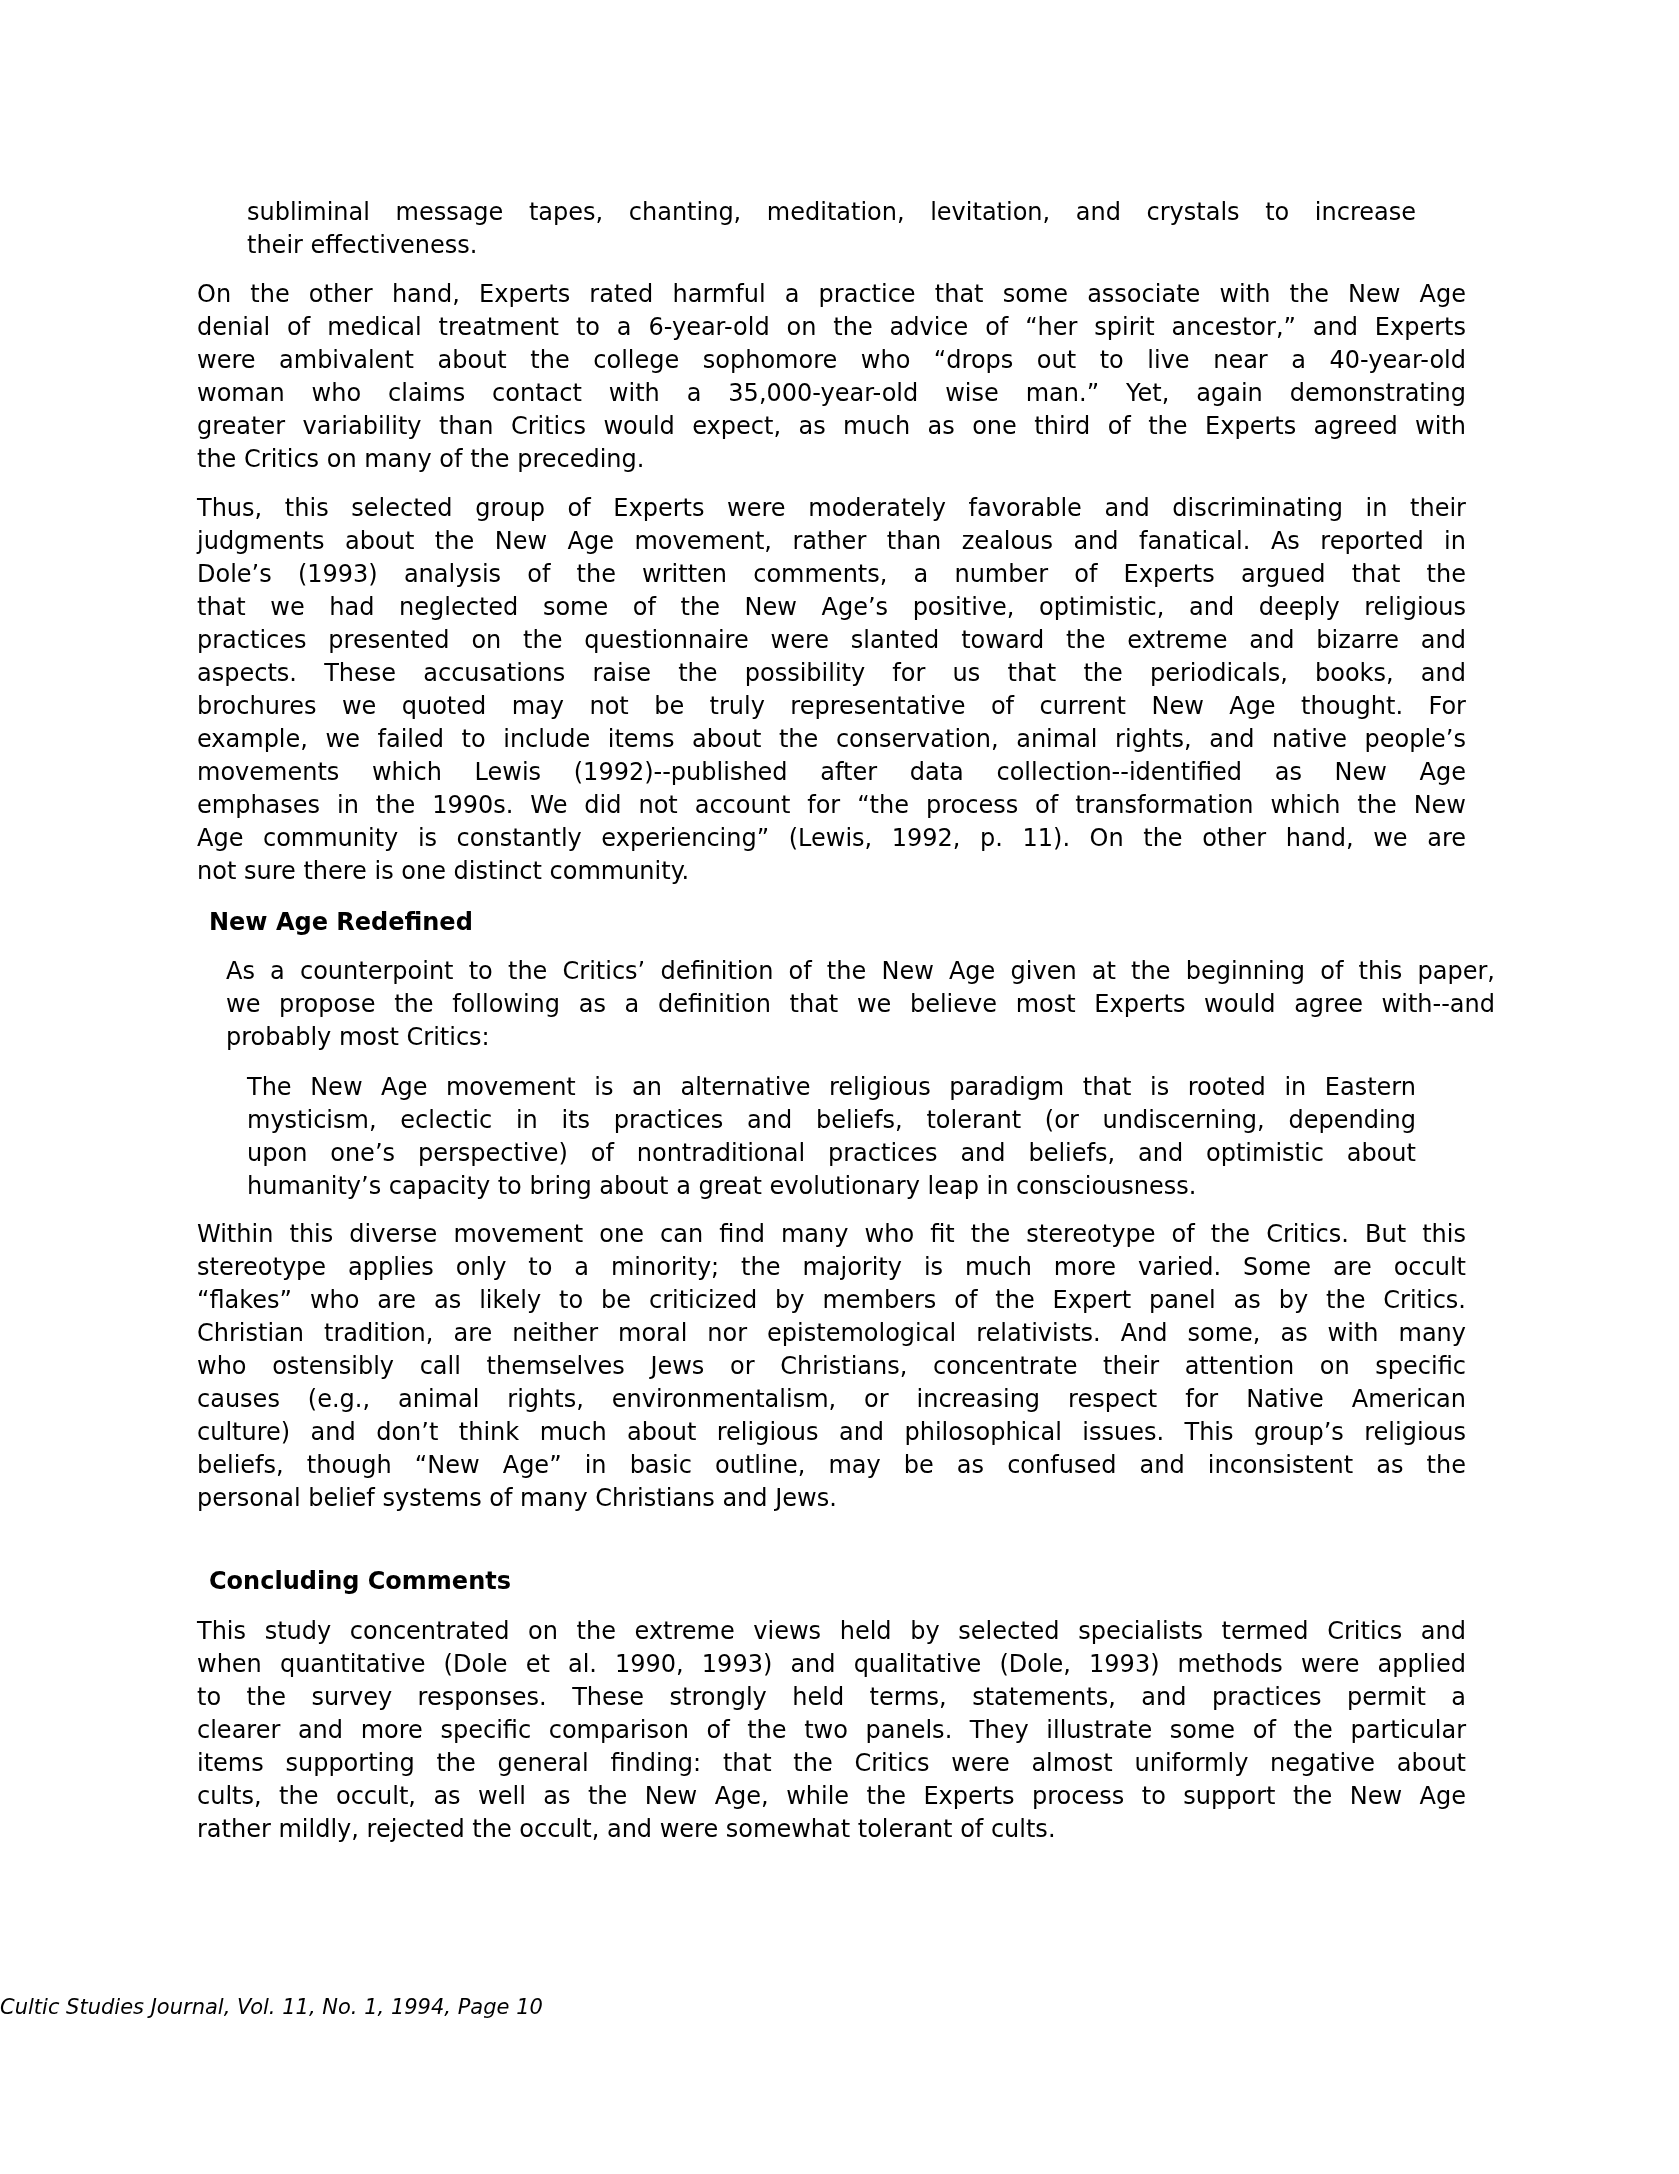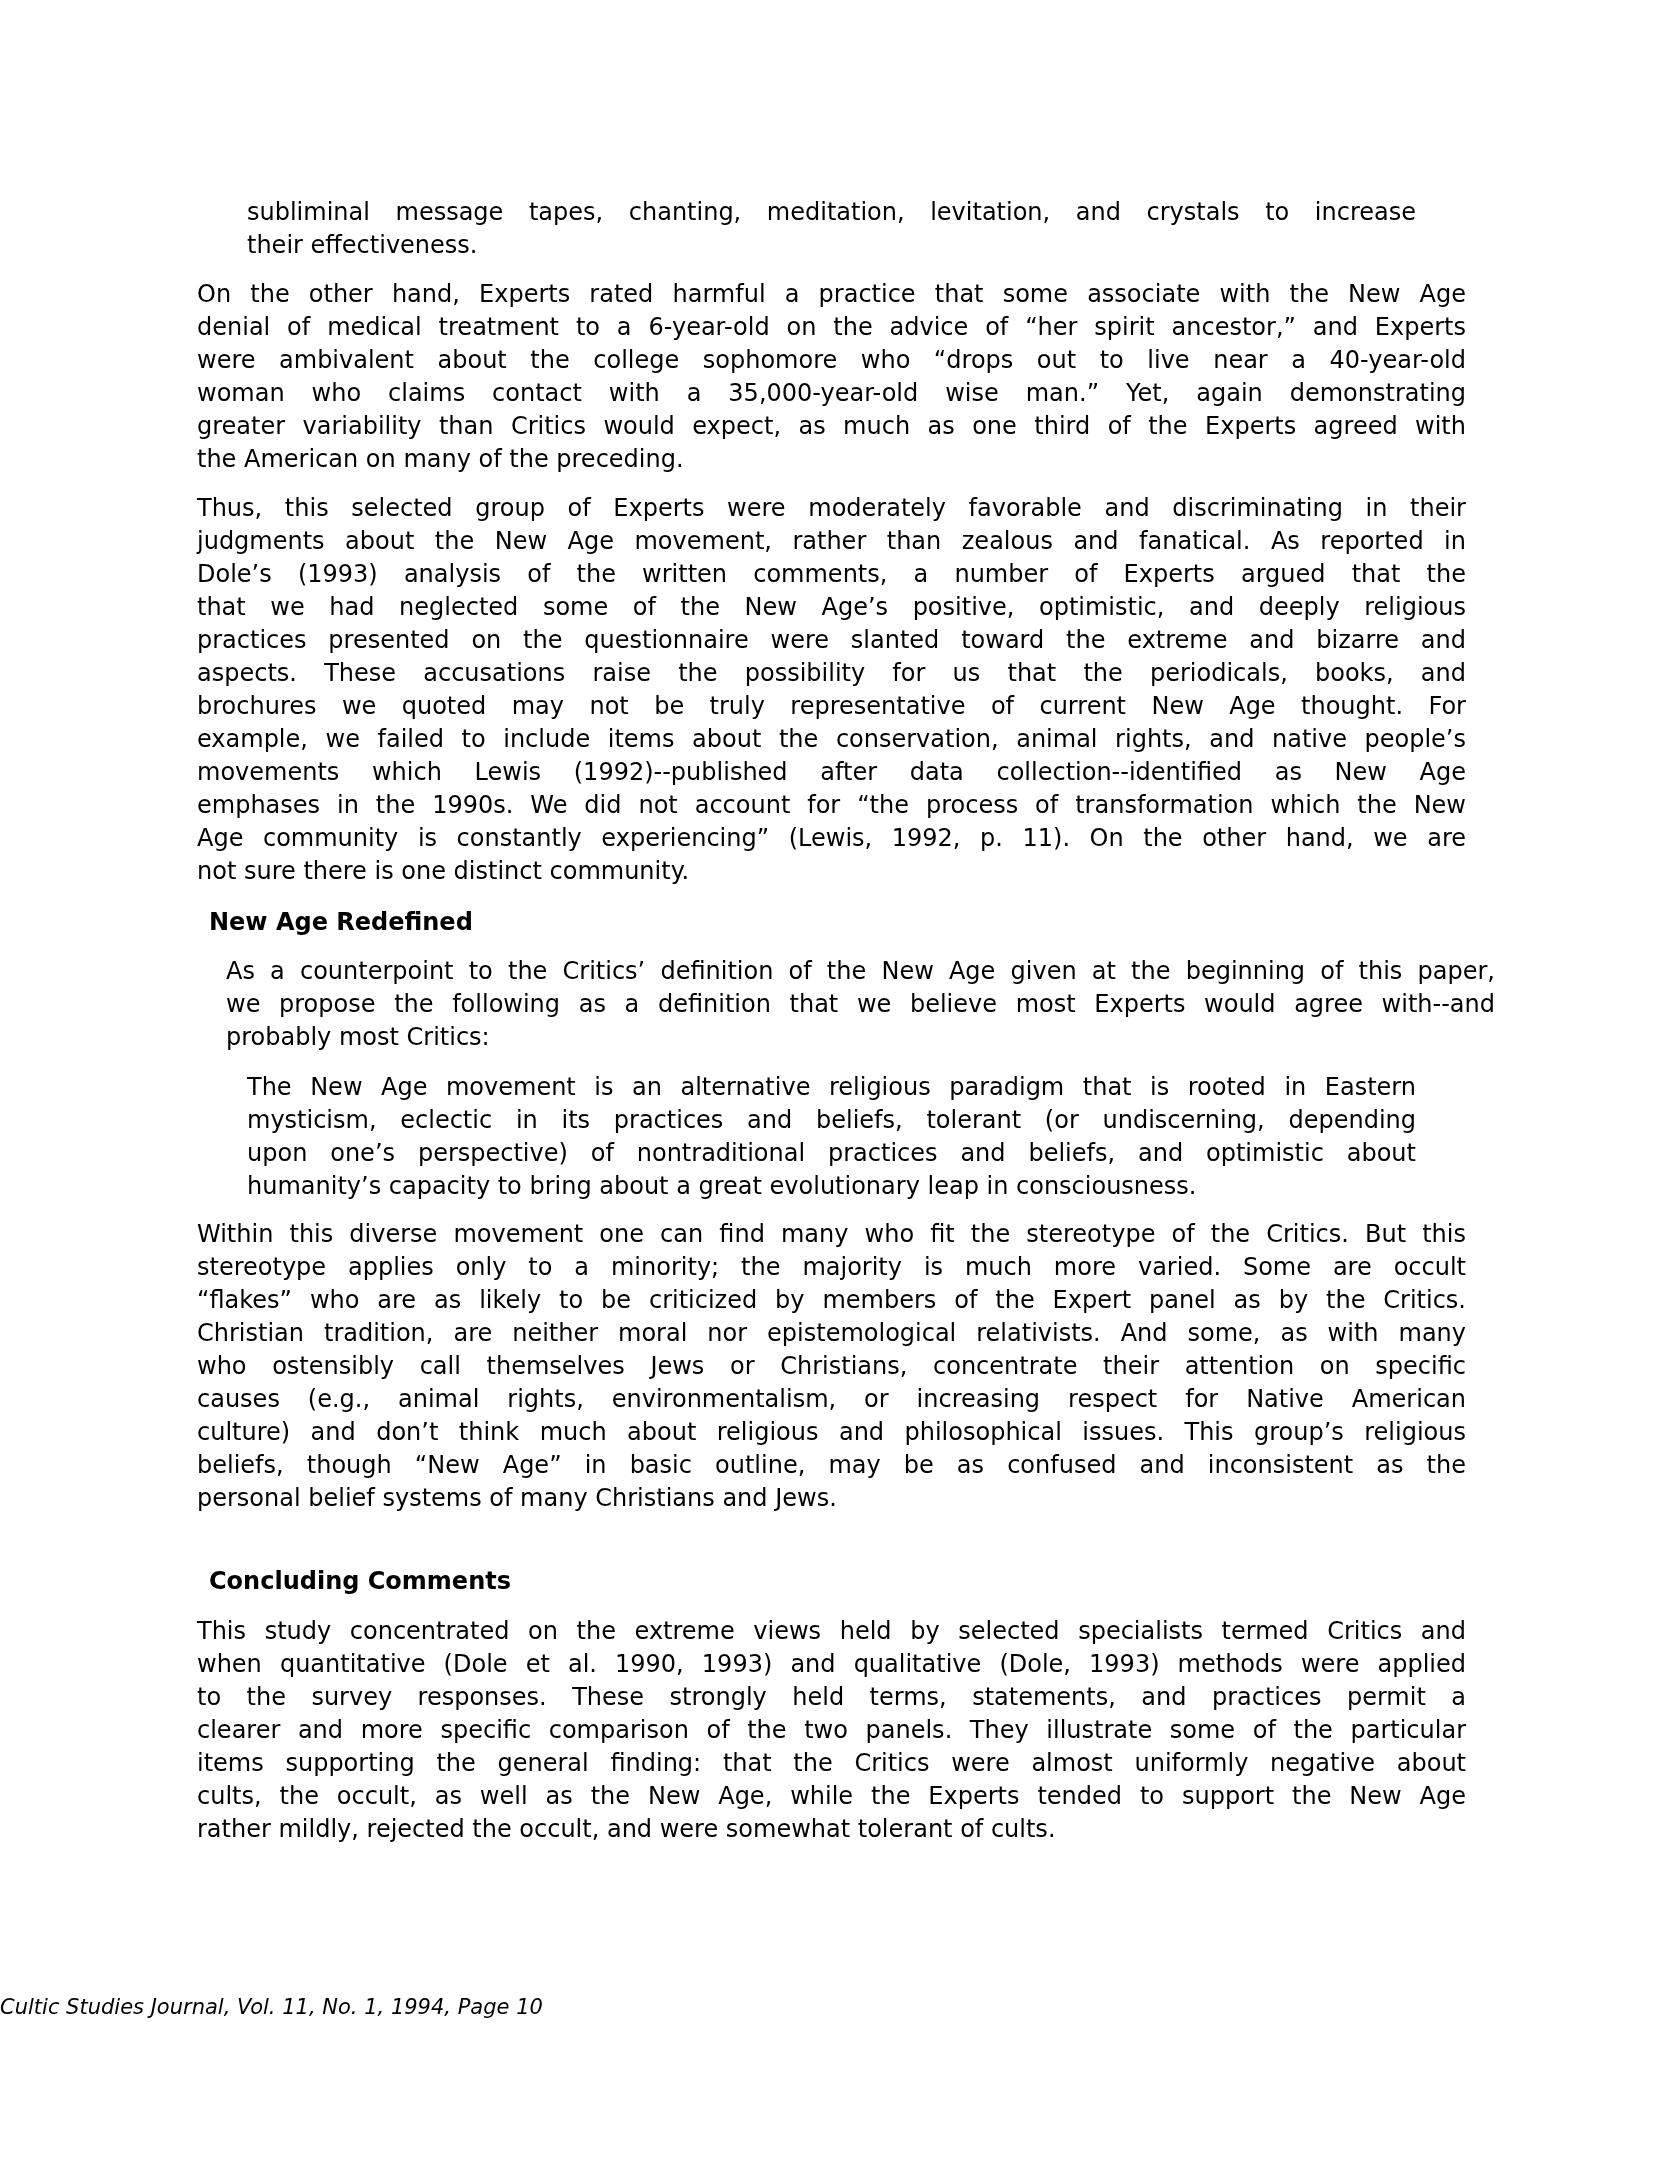--- a/index.html
+++ b/index.html
@@ -73,21 +73,21 @@
     <span class="line">subliminal message tapes, chanting, meditation, levitation, and crystals to increase</span>
     <span class="line last">their effectiveness.</span>
   </div>
 
   <div class="block body-block" style="top:278px;">
     <span class="line">On the other hand, Experts rated harmful a practice that some associate with the New Age</span>
     <span class="line">denial of medical treatment to a 6-year-old on the advice of “her spirit ancestor,” and Experts</span>
     <span class="line">were ambivalent about the college sophomore who “drops out to live near a 40-year-old</span>
     <span class="line">woman who claims contact with a 35,000-year-old wise man.” Yet, again demonstrating</span>
     <span class="line">greater variability than Critics would expect, as much as one third of the Experts agreed with</span>
-    <span class="line last">the American on many of the preceding.</span>
+    <span class="line last">the Critics on many of the preceding.</span>
   </div>
 
   <div class="block body-block" style="top:492px;">
     <span class="line">Thus, this selected group of Experts were moderately favorable and discriminating in their</span>
     <span class="line">judgments about the New Age movement, rather than zealous and fanatical. As reported in</span>
     <span class="line">Dole’s (1993) analysis of the written comments, a number of Experts argued that the</span>
     <span class="line">that we had neglected some of the New Age’s positive, optimistic, and deeply religious</span>
     <span class="line">practices presented on the questionnaire were slanted toward the extreme and bizarre and</span>
     <span class="line">aspects. These accusations raise the possibility for us that the periodicals, books, and</span>
     <span class="line">brochures we quoted may not be truly representative of current New Age thought. For</span>
@@ -126,20 +126,20 @@
   </div>
 
   <div class="heading" style="top:1565px;">Concluding Comments</div>
 
   <div class="block body-block" style="top:1615px;">
     <span class="line">This study concentrated on the extreme views held by selected specialists termed Critics and</span>
     <span class="line">when quantitative (Dole et al. 1990, 1993) and qualitative (Dole, 1993) methods were applied</span>
     <span class="line">to the survey responses. These strongly held terms, statements, and practices permit a</span>
     <span class="line">clearer and more specific comparison of the two panels. They illustrate some of the particular</span>
     <span class="line">items supporting the general finding: that the Critics were almost uniformly negative about</span>
-    <span class="line">cults, the occult, as well as the New Age, while the Experts tended to support the New Age</span>
+    <span class="line">cults, the occult, as well as the New Age, while the Experts process to support the New Age</span>
     <span class="line last">rather mildly, rejected the occult, and were somewhat tolerant of cults.</span>
   </div>
 
   <div class="footer" style="top:1993px;">Cultic Studies Journal, Vol. 11, No. 1, 1994, Page 10</div>
 
 </div>
 
 
 </body></html>

